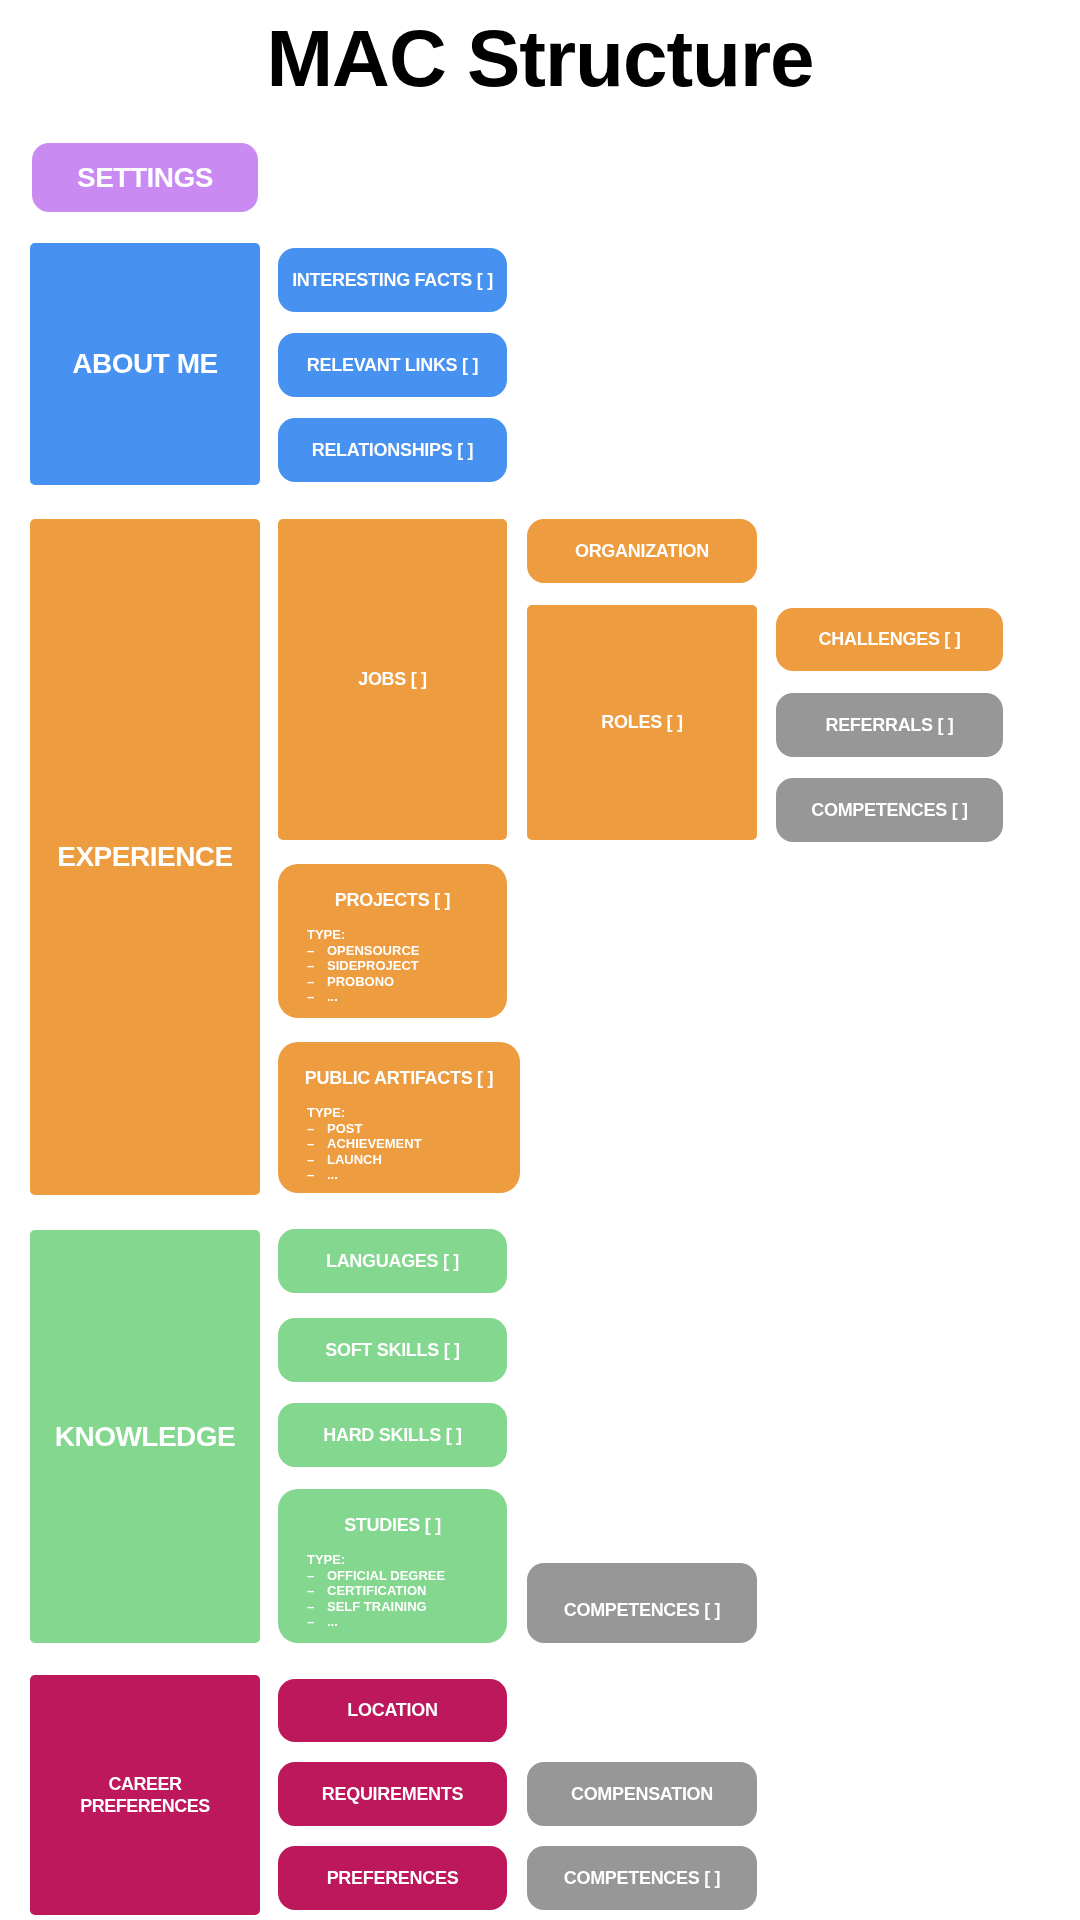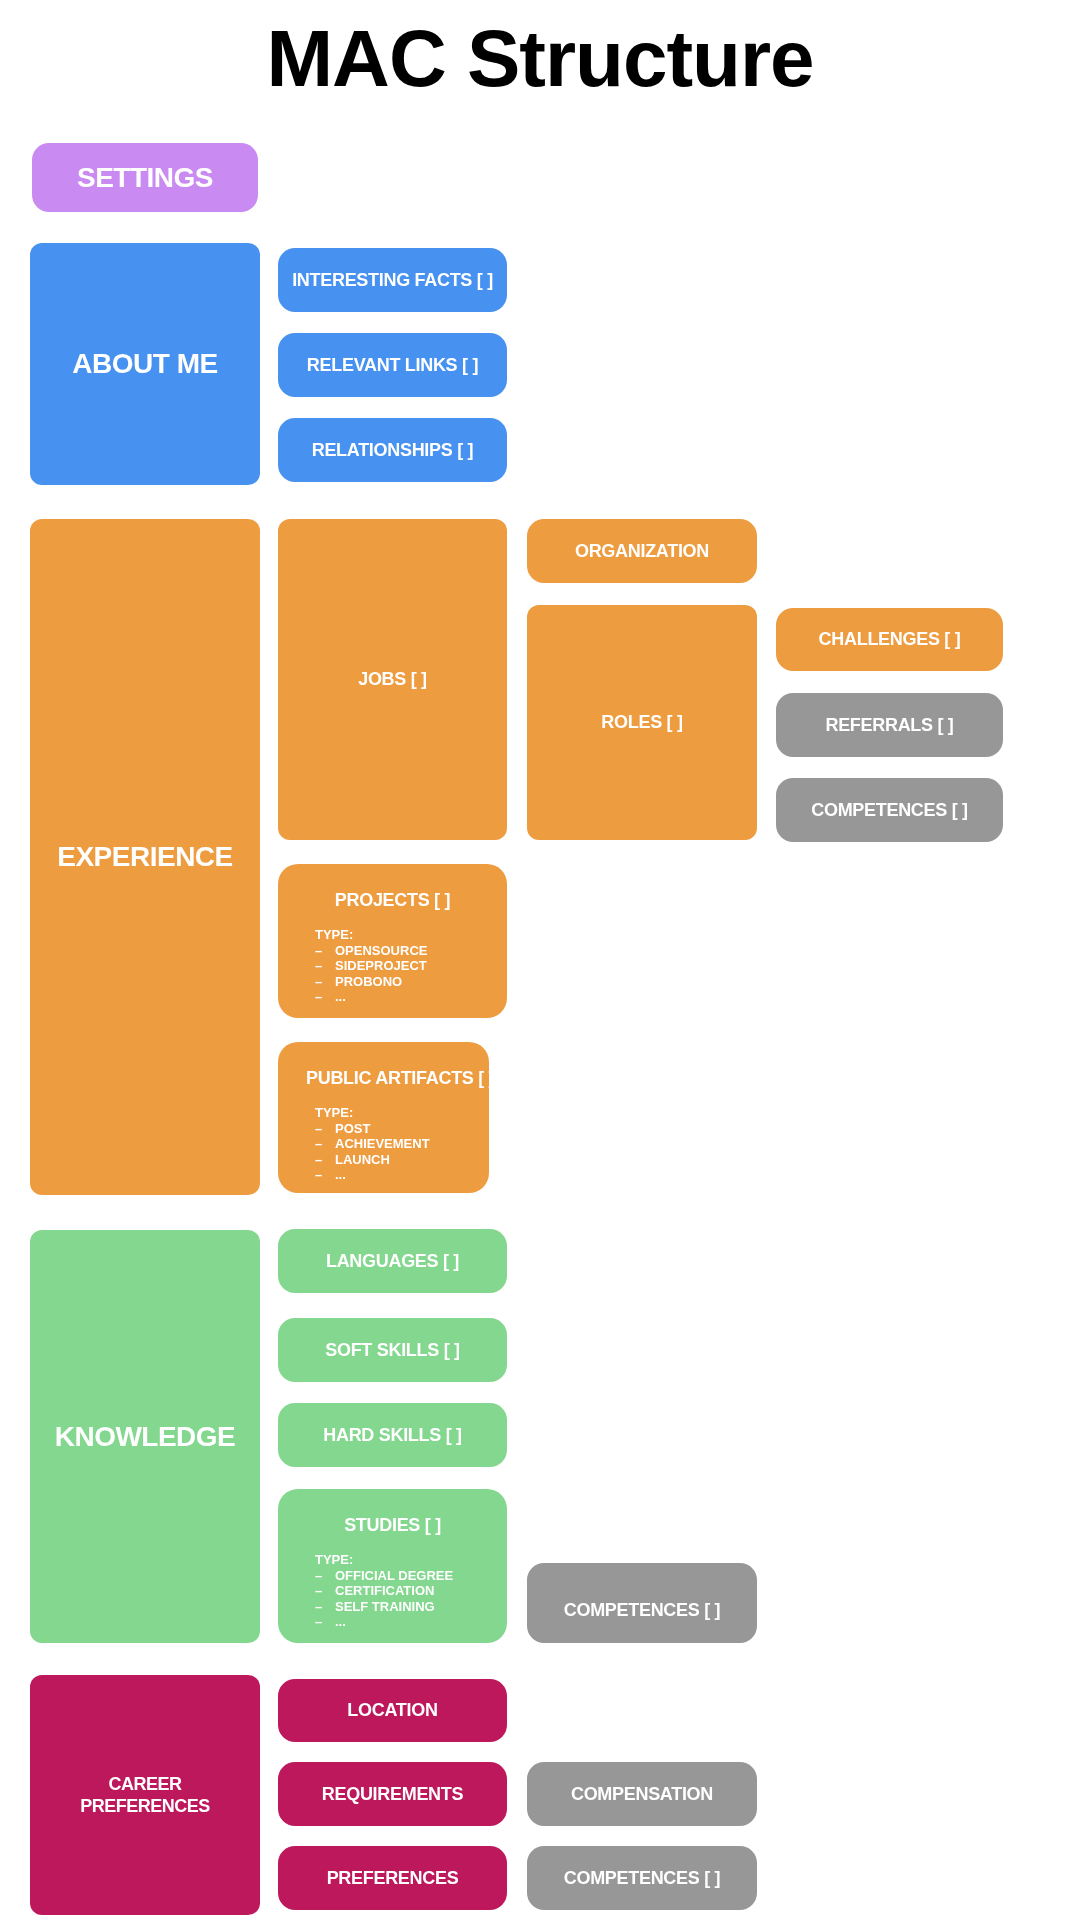--- a/index.html
+++ b/index.html
@@ -10,33 +10,33 @@
   .title{
     position:absolute;left:0;top:8px;width:1080px;height:102px;
     display:flex;align-items:center;justify-content:center;
     font-size:80px;font-weight:bold;color:#000000;letter-spacing:-1px;
   }
   .node{
     position:absolute;box-sizing:border-box;color:#FFFFFF;font-weight:bold;
     display:flex;align-items:center;justify-content:center;text-align:center;
     padding:0 16px;
   }
-  .r-lg{border-radius:12px}
+  .r-lg{border-radius:5px}
   .r-md{border-radius:20px}
   .r-sm{border-radius:17px}
   .c-purple{background:#C98BF2}
   .c-blue{background:#4791F0}
   .c-orange{background:#EE9C40}
   .c-green{background:#84D78F}
   .c-salmon{background:#be185d}
   .c-gray{background:#979797}
   .label-main{font-size:28px;letter-spacing:-0.5px;line-height:1.2;}
   .label-career{font-size:18px;letter-spacing:-0.5px;line-height:1.25;}
   .label-sub{font-size:18px;letter-spacing:-0.3px;white-space:nowrap;}
-  .detail{display:block;padding:26px 28px 0;}
+  .detail{display:block;padding:26px 20px 0;}
   .detail-title{font-size:18px;letter-spacing:-0.3px;text-align:center;white-space:nowrap;}
   .type-block{margin:16px 0 0 9px;text-align:left;font-size:13px;line-height:15.5px;}
   .type-heading{font-weight:bold;}
   .type-item{display:flex;}
   .type-dash{width:20px;flex:none;}
 </style>
 </head>
 <body>
 
 <div class="title">MAC Structure</div>
@@ -72,21 +72,21 @@
       <span class="type-dash">–</span>
       <span>PROBONO</span>
     </div>
     <div class="type-item">
       <span class="type-dash">–</span>
       <span>...</span>
     </div>
   </div>
 </div>
 
-<div class="node c-orange r-md detail" style="left:278px;top:1042px;width:211px;height:151px">
+<div class="node c-orange r-md detail" style="left:278px;top:1042px;width:242px;height:151px">
   <div class="detail-title">PUBLIC ARTIFACTS [ ]</div>
   <div class="type-block">
     <div class="type-heading">TYPE:</div>
     <div class="type-item">
       <span class="type-dash">–</span>
       <span>POST</span>
     </div>
     <div class="type-item">
       <span class="type-dash">–</span>
       <span>ACHIEVEMENT</span>

